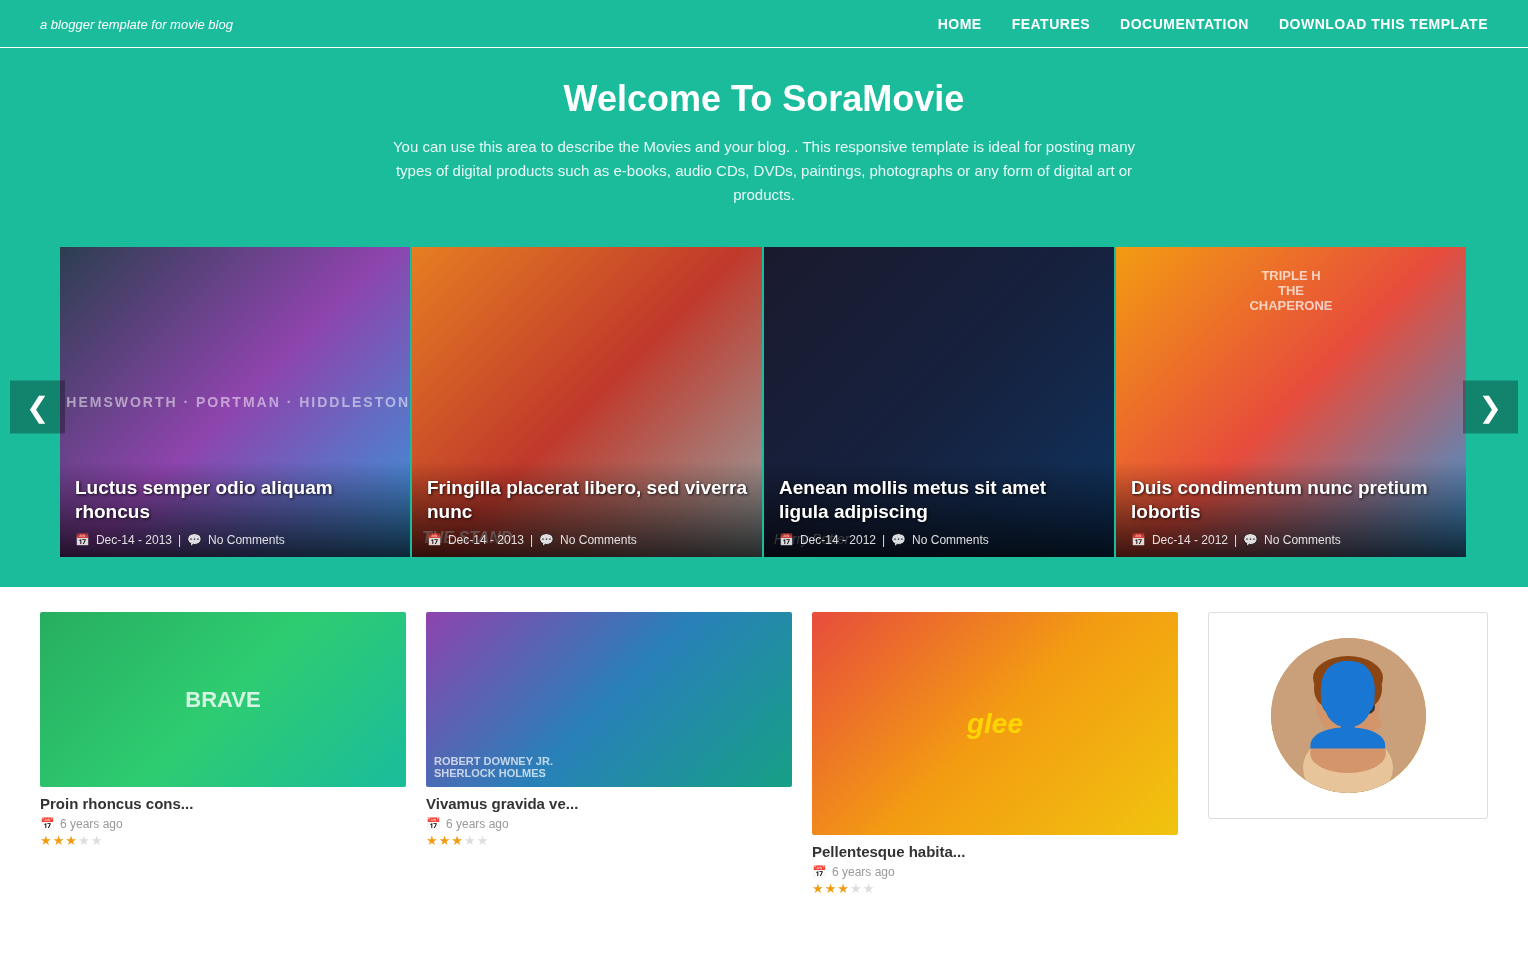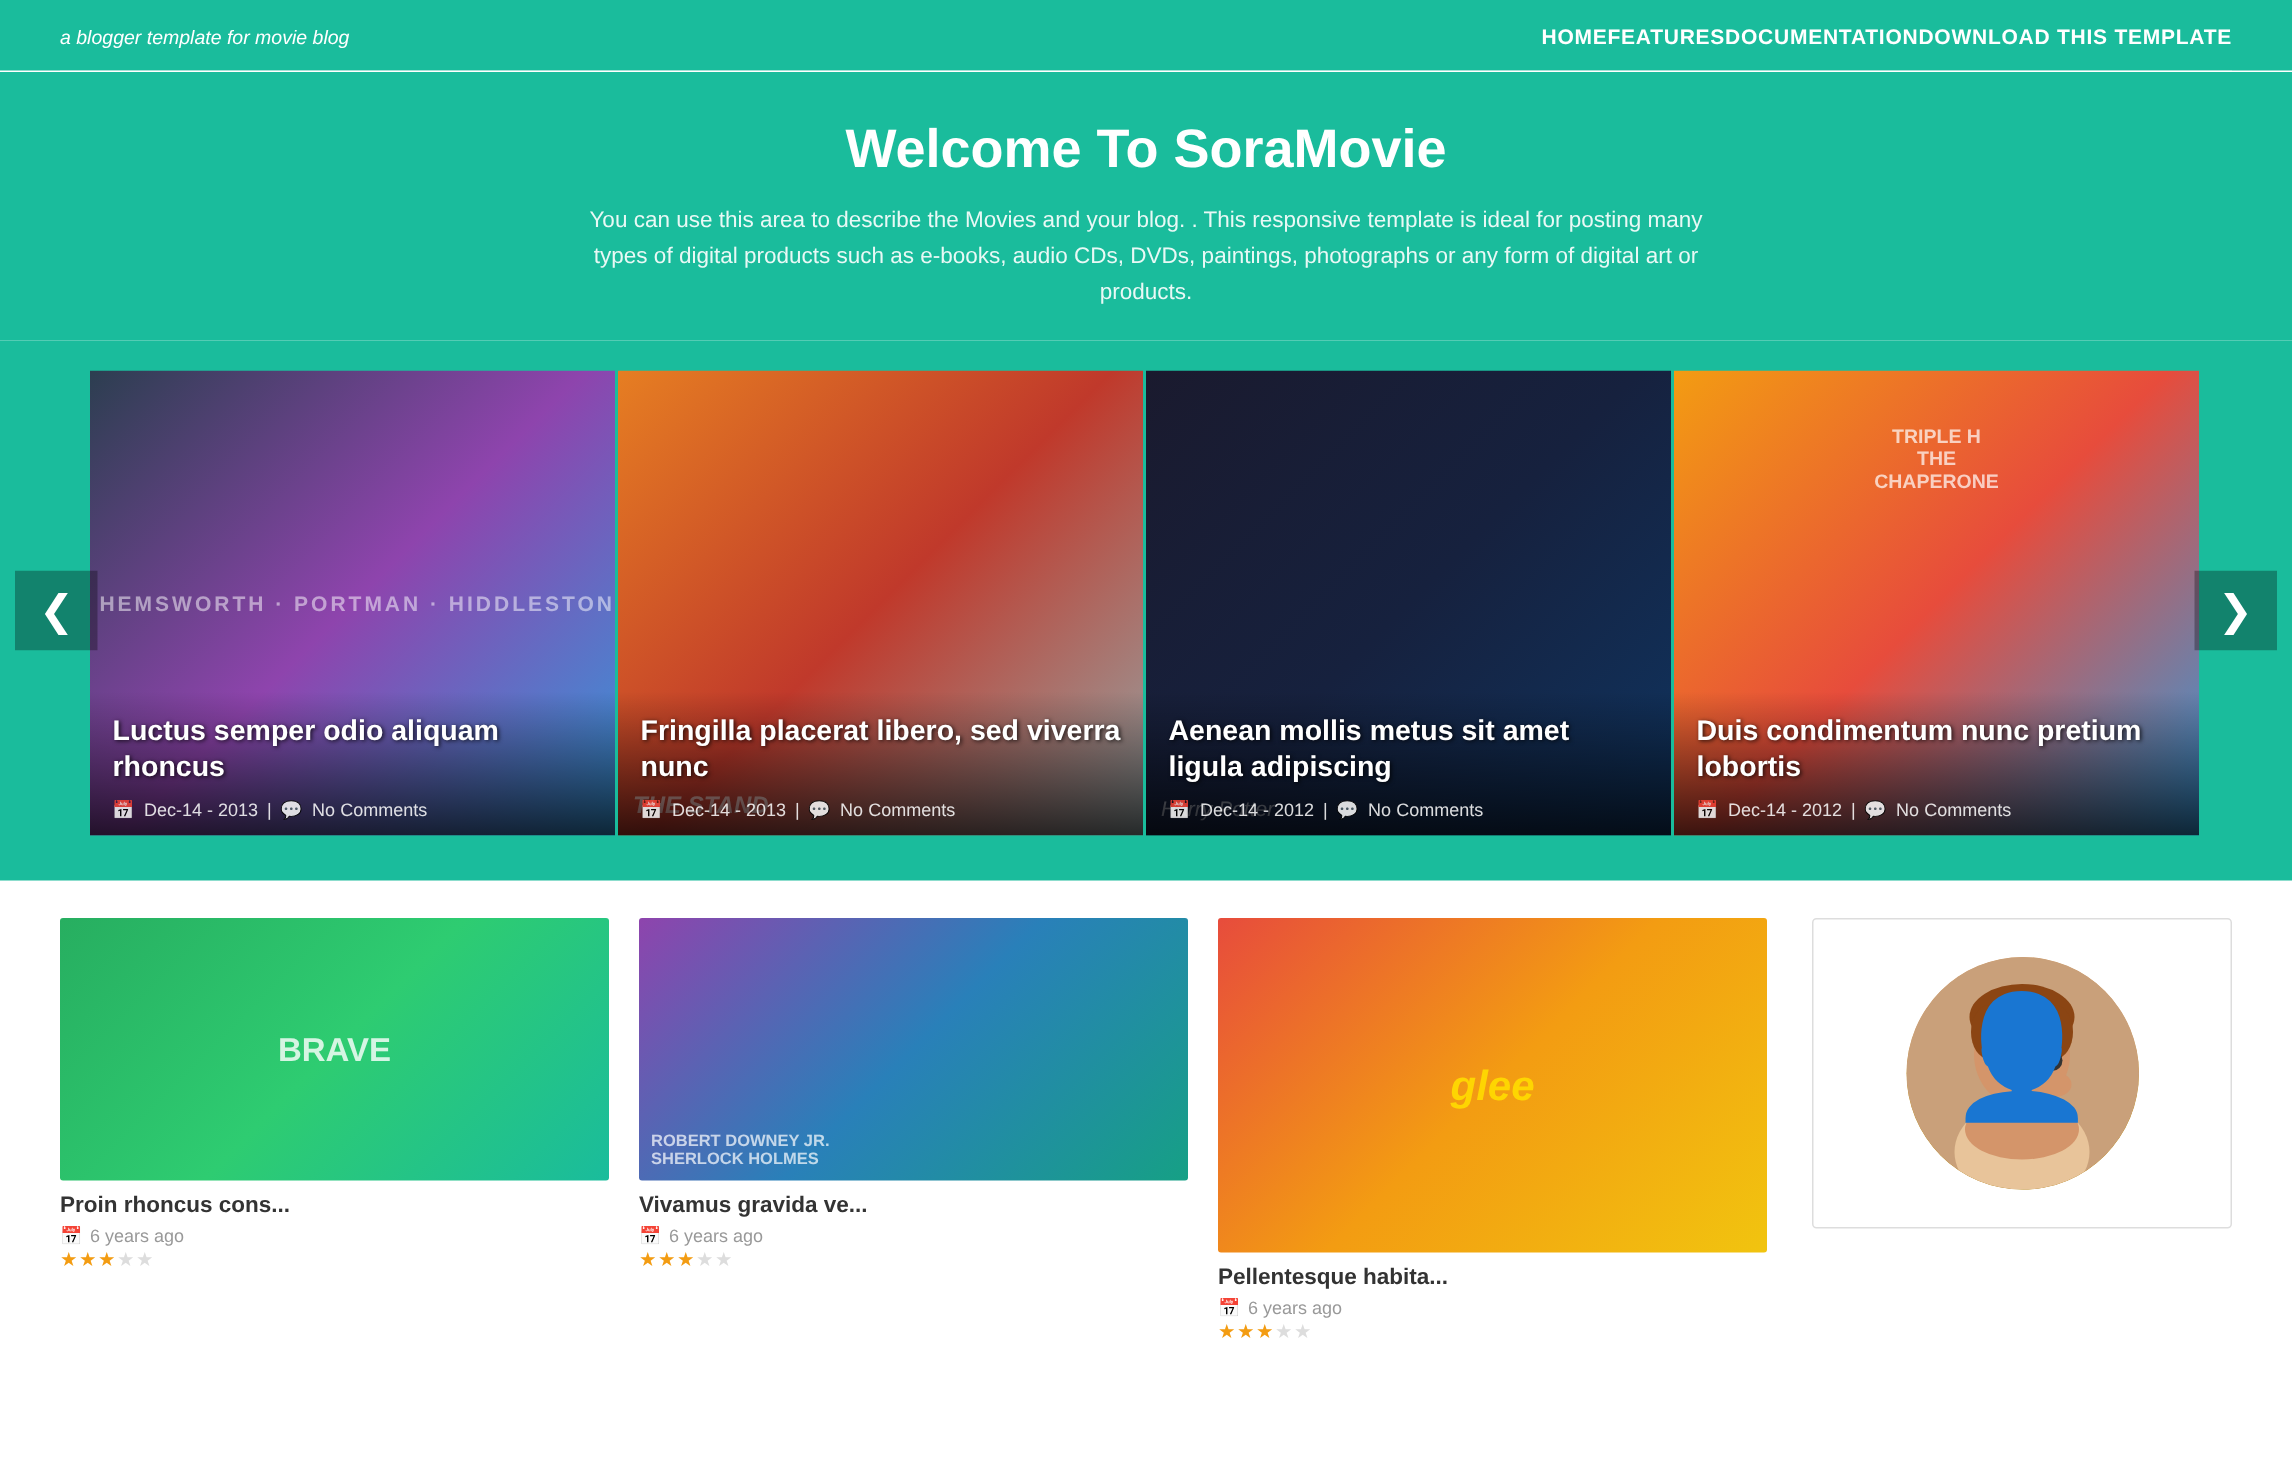--- a/index.html
+++ b/index.html
@@ -23,21 +23,21 @@
       display: flex;
       align-items: center;
       gap: 8px;
     }
     .logo-subtitle {
       font-size: 13px;
       color: #fff;
       font-style: italic;
       margin-top: 2px;
     }
-    nav { display: flex; align-items: flex-start; }
+    nav { display: flex; gap: 30px; align-items: flex-start; }
     nav a {
       color: #fff;
       text-decoration: none;
       font-size: 14px;
       font-weight: bold;
       letter-spacing: 0.5px;
       text-transform: uppercase;
     }
     .header-divider {
       height: 1px;
@@ -301,21 +301,21 @@
           <span>📅</span>
           <span>Dec-14 - 2012</span>
           <span>|</span>
           <span>💬</span>
           <span>No Comments</span>
         </div>
       </div>
     </div>
 
     <div class="slide-item">
-      <div class="slide-img-placeholder poster-4" style="height:310px; display:flex; align-items:flex-start; justify-content:center; padding-top:36px;">
+      <div class="slide-img-placeholder poster-4" style="height:310px; display:flex; align-items:flex-start; justify-content:center; padding-top:21px;">
         <span style="font-size:13px; color:rgba(255,255,255,0.7); font-weight:bold; text-align:center;">TRIPLE H<br>THE<br>CHAPERONE</span>
       </div>
       <div class="slide-overlay">
         <div class="slide-title">Duis condimentum nunc pretium lobortis</div>
         <div class="slide-meta">
           <span>📅</span>
           <span>Dec-14 - 2012</span>
           <span>|</span>
           <span>💬</span>
           <span>No Comments</span>

